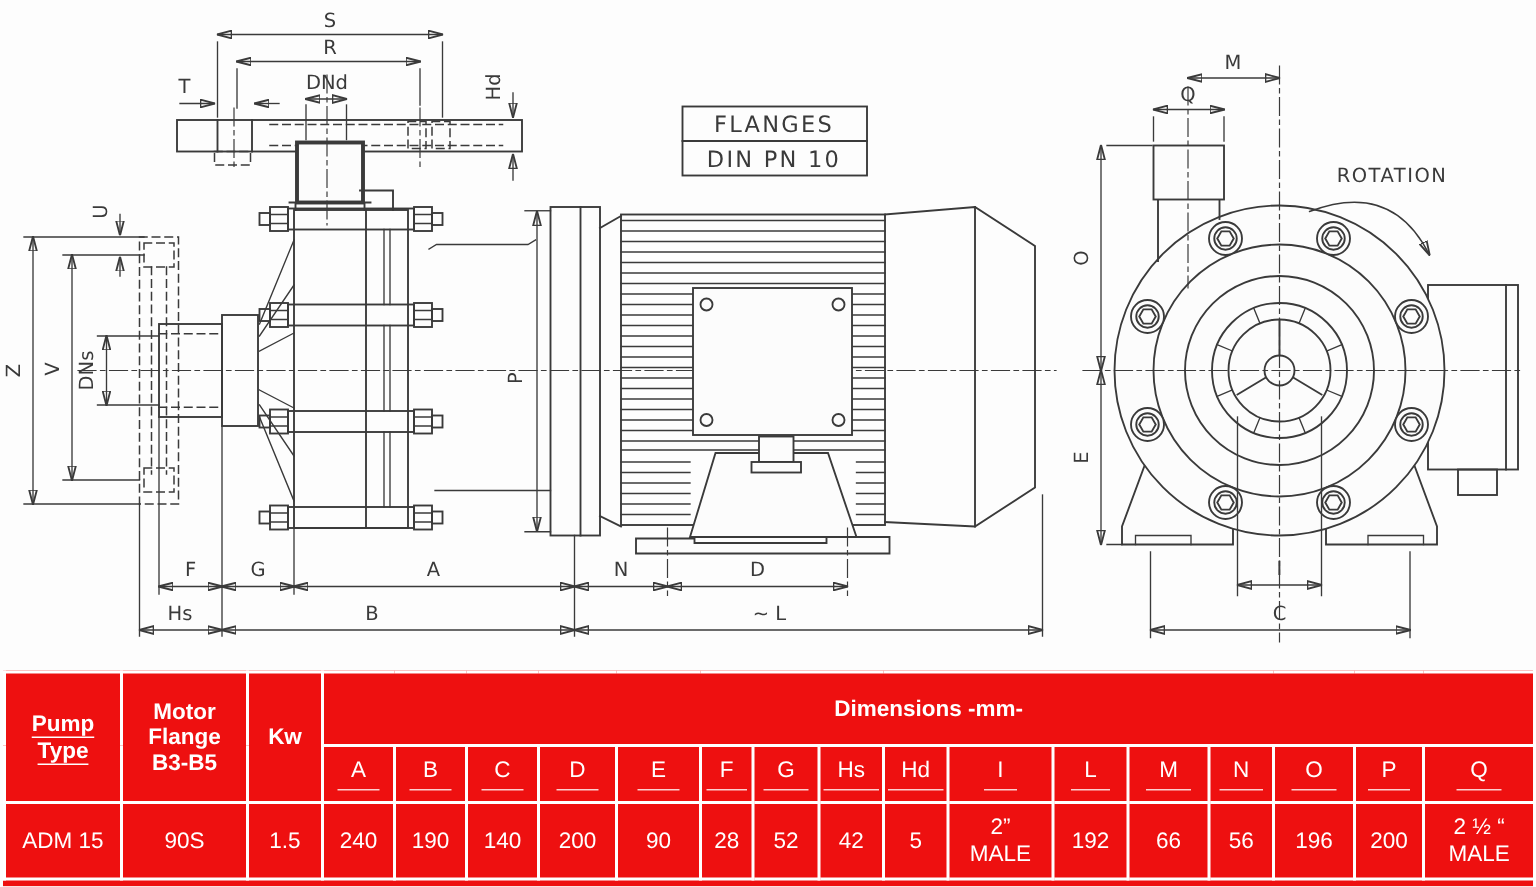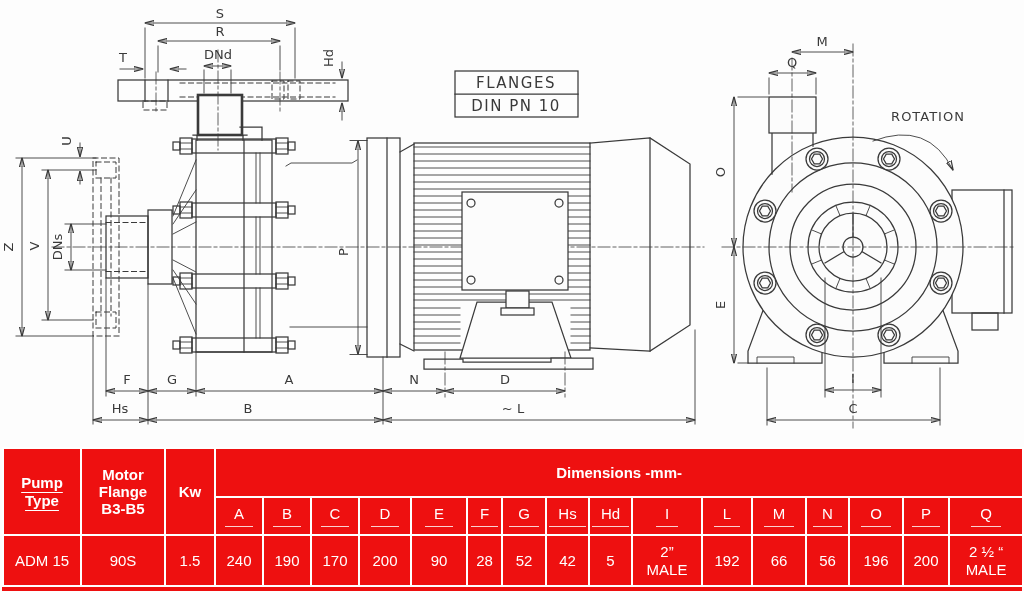--- a/index.html
+++ b/index.html
@@ -349,21 +349,21 @@
     <td><span class="u">O</span></td>
     <td><span class="u">P</span></td>
     <td><span class="u">Q</span></td>
   </tr>
   <tr class="r3">
     <td><span>ADM 15</span></td>
     <td><span>90S</span></td>
     <td><span>1.5</span></td>
     <td><span>240</span></td>
     <td><span>190</span></td>
-    <td><span>170</span></td>
+    <td><span>140</span></td>
     <td><span>200</span></td>
     <td><span>90</span></td>
     <td><span>28</span></td>
     <td><span>52</span></td>
     <td><span>42</span></td>
     <td><span>5</span></td>
     <td><span class="pre">2”
 MALE</span></td>
     <td><span>192</span></td>
     <td><span>66</span></td>

